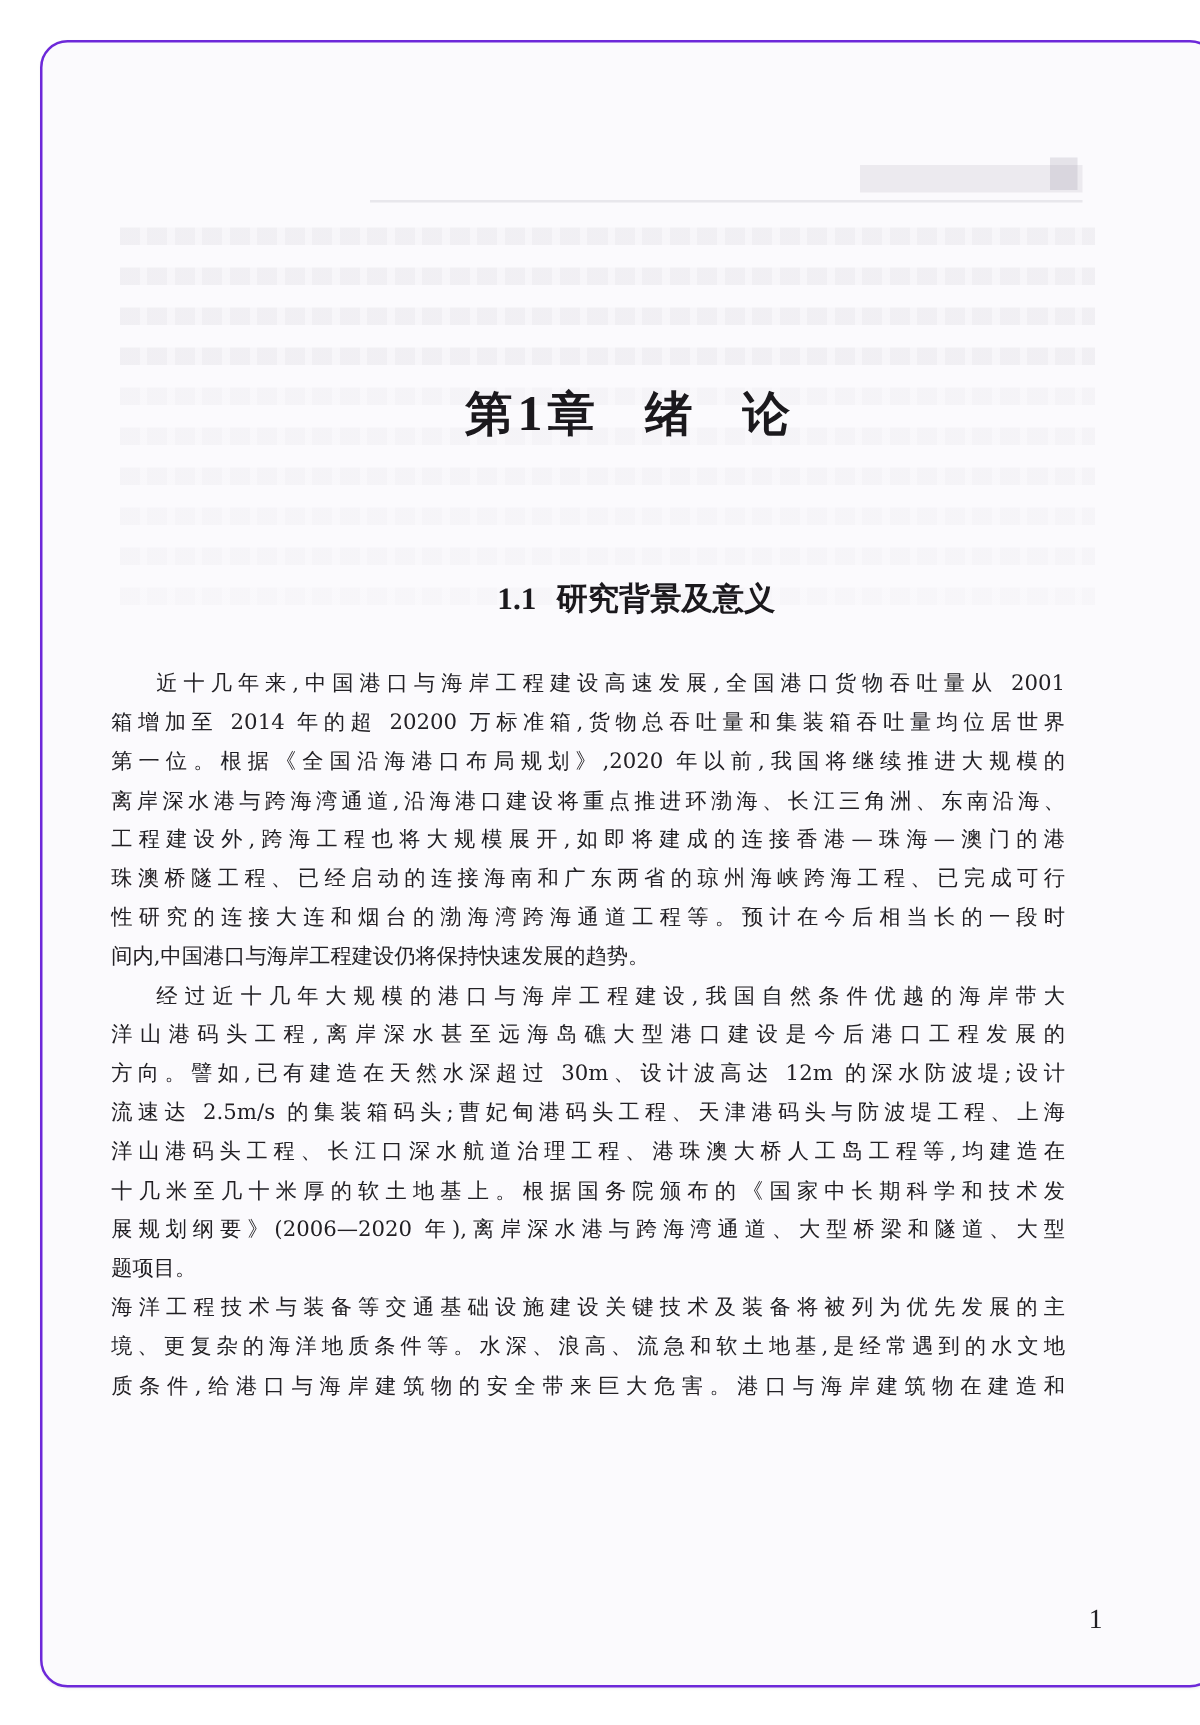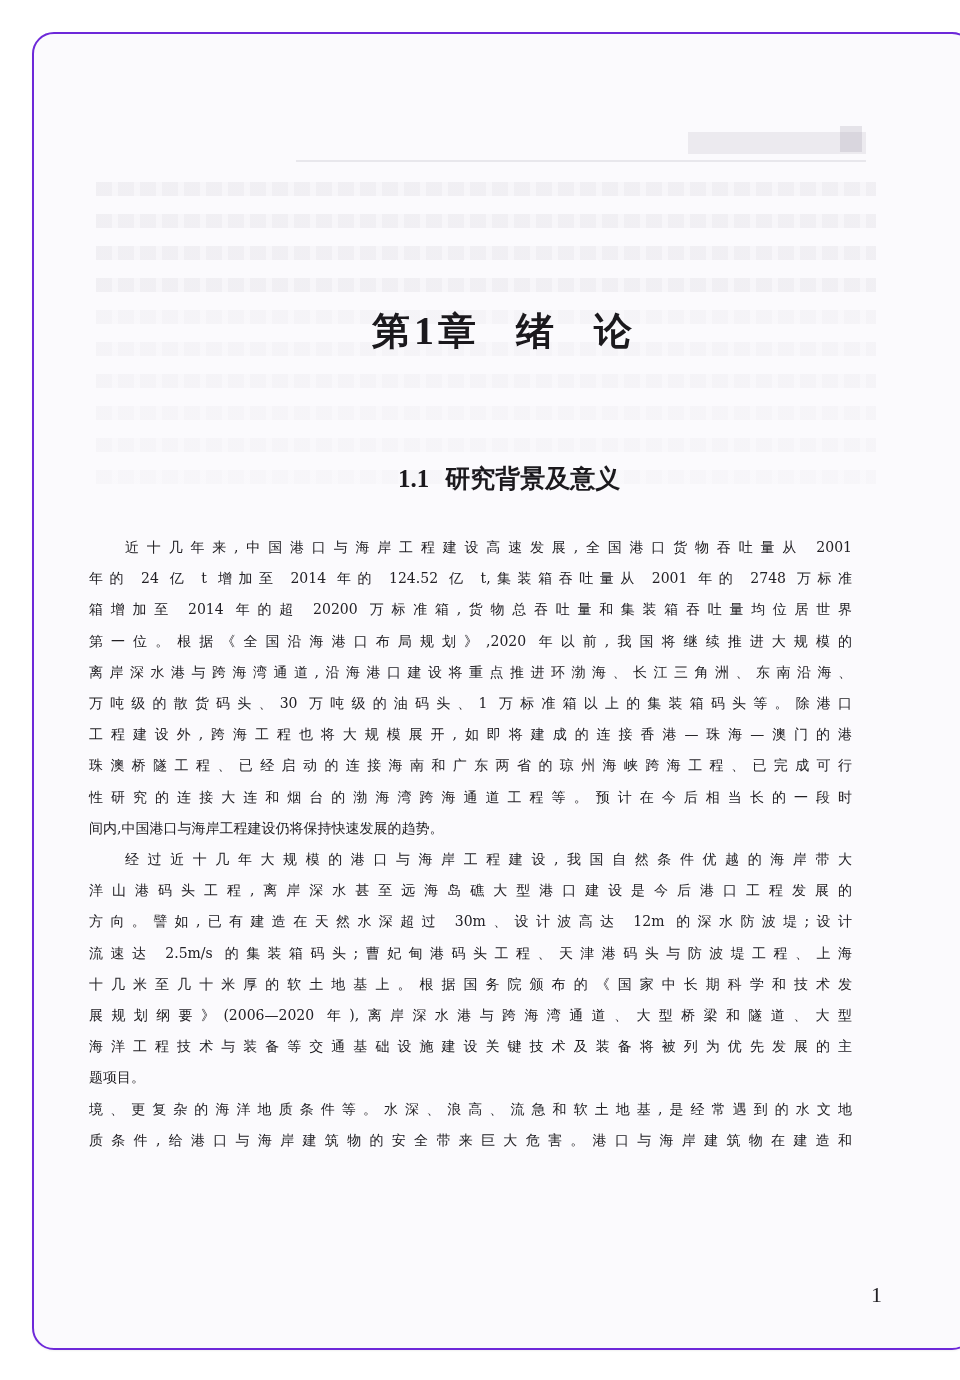--- a/index.html
+++ b/index.html
@@ -106,21 +106,21 @@
   .section-title .sec-num {
     font-family: "Liberation Serif", "DejaVu Serif", serif;
     margin-right: 16px;
   }
   .body-text {
     position: absolute;
     left: 55px;
     width: 763px;
     top: 498px;
     font-family: "DejaVu Serif", "Liberation Serif", serif;
-    font-size: 14px;
+    font-size: 17px;
     line-height: 31.2px;
     color: #222024;
   }
   .line {
     display: block;
     white-space: nowrap;
     text-align: justify;
     text-align-last: justify;
   }
   .line.indent {
@@ -166,39 +166,38 @@
       <span>第</span><span class="num">1</span><span>章</span><span class="word">绪</span><span class="word">论</span>
     </div>
 
     <div class="section-title">
       <span class="sec-num">1.1</span><span>研究背景及意义</span>
     </div>
 
     <div class="body-text">
       <div>
         <span class="line indent">近十几年来,中国港口与海岸工程建设高速发展,全国港口货物吞吐量从 2001</span>
-        <span class="line">年的 24 亿 t 增加至 2014 年的 124.52 亿 t,集装箱吞吐量从 2001 年的 2748 万标准</span>
         <span class="line">箱增加至 2014 年的超 20200 万标准箱,货物总吞吐量和集装箱吞吐量均位居世界</span>
         <span class="line">第一位。根据《全国沿海港口布局规划》,2020 年以前,我国将继续推进大规模的</span>
         <span class="line">离岸深水港与跨海湾通道,沿海港口建设将重点推进环渤海、长江三角洲、东南沿海、</span>
-        <span class="line">万吨级的散货码头、30 万吨级的油码头、1 万标准箱以上的集装箱码头等。除港口</span>
         <span class="line">工程建设外,跨海工程也将大规模展开,如即将建成的连接香港—珠海—澳门的港</span>
         <span class="line">珠澳桥隧工程、已经启动的连接海南和广东两省的琼州海峡跨海工程、已完成可行</span>
         <span class="line">性研究的连接大连和烟台的渤海湾跨海通道工程等。预计在今后相当长的一段时</span>
         <span class="line last">间内,中国港口与海岸工程建设仍将保持快速发展的趋势。</span>
       </div>
       <div>
         <span class="line indent">经过近十几年大规模的港口与海岸工程建设,我国自然条件优越的海岸带大</span>
         <span class="line">洋山港码头工程,离岸深水甚至远海岛礁大型港口建设是今后港口工程发展的</span>
         <span class="line">方向。譬如,已有建造在天然水深超过 30m、设计波高达 12m 的深水防波堤;设计</span>
         <span class="line">流速达 2.5m/s 的集装箱码头;曹妃甸港码头工程、天津港码头与防波堤工程、上海</span>
+        <span class="line">洋山港码头工程、长江口深水航道治理工程、港珠澳大桥人工岛工程等,均建造在</span>
         <span class="line">十几米至几十米厚的软土地基上。根据国务院颁布的《国家中长期科学和技术发</span>
         <span class="line">展规划纲要》(2006—2020 年),离岸深水港与跨海湾通道、大型桥梁和隧道、大型</span>
+        <span class="line last">题项目。</span>
         <span class="line">海洋工程技术与装备等交通基础设施建设关键技术及装备将被列为优先发展的主</span>
-        <span class="line last">题项目。</span>
       </div>
       <div>
         <span class="line">境、更复杂的海洋地质条件等。水深、浪高、流急和软土地基,是经常遇到的水文地</span>
         <span class="line">质条件,给港口与海岸建筑物的安全带来巨大危害。港口与海岸建筑物在建造和</span>
       </div>
     </div>
 
     <div class="page-number">1</div>
   </div>
 </div>

